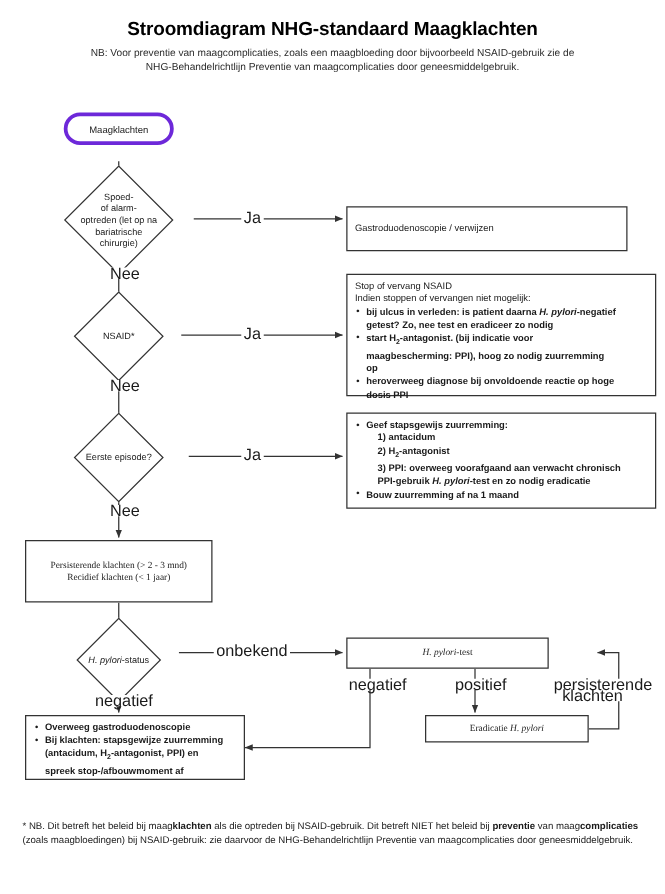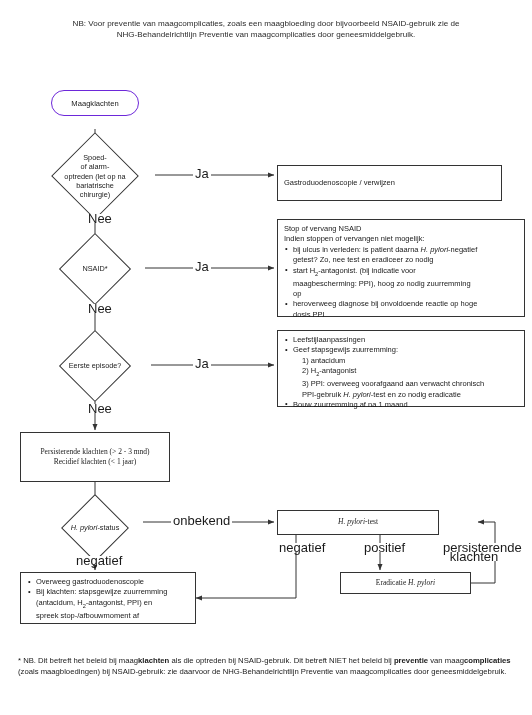--- a/index.html
+++ b/index.html
@@ -16,21 +16,21 @@
   #subtitle{margin:4px auto 0;width:404px;font-size:8.1px;line-height:11.3px;color:#2b2b2b;}
 
   
   #diagram{position:absolute;left:0;top:0;width:532px;height:645px;}
   #wires{position:absolute;left:0;top:0;width:532px;height:645px;}
 
   .node{position:absolute;box-sizing:border-box;background:#fff;}
 
   
   .terminator{
-    border:1px solid #6d28d9;border-radius:13px;
+    border:3px solid #6d28d9;border-radius:13px;
     display:flex;align-items:center;justify-content:center;
     font-size:7.6px;color:#1a1a1a;
   }
 
   
   .diamond{display:block;}
   .diamond .dshape{
     position:absolute;left:50%;top:50%;
     border:1px solid #333;background:#fff;
     transform:translate(-50%,-50%) rotate(45deg);
@@ -41,21 +41,21 @@
     text-align:center;font-size:7.3px;line-height:9.3px;color:#1a1a1a;
   }
 
   
   .rect{border:1px solid #333;font-size:7.5px;line-height:10.4px;color:#1a1a1a;}
   .rect.center{display:flex;align-items:center;justify-content:center;text-align:center;font-family:Liberation Serif, serif;}
   .rect.pad{padding:4px 6px;}
 
   
   ul.bl{margin:0;padding:0;list-style:none;}
-  ul.bl>li{position:relative;padding-left:9px;margin:0 0 0 0;}
+  ul.bl>li{position:relative;padding-left:9px;margin:0 0 0 0;font-weight:bold;}
   ul.bl>li:before{content:"\2022";position:absolute;left:1px;top:-0.5px;font-size:7.5px;}
   .ind{padding-left:9px;}
   .plain{margin:0;}
 
   
   .elabel{
     position:absolute;font-size:13px;line-height:9px;color:#1a1a1a;
     background:#fff;padding:0 2px;white-space:nowrap;
   }
   .elabel.multi{white-space:normal;text-align:center;}
@@ -69,20 +69,21 @@
     position:absolute;left:18px;top:655px;width:500px;
     font-size:7.7px;line-height:11.4px;color:#1a1a1a;
   }
 </style>
 </head>
 <body>
 
 <div class="page">
 
   <div id="header">
+    <div id="title">Stroomdiagram NHG-standaard Maagklachten</div>
     <div id="subtitle">NB: Voor preventie van maagcomplicaties, zoals een maagbloeding door bijvoorbeeld NSAID-gebruik zie de NHG-Behandelrichtlijn Preventie van maagcomplicaties door geneesmiddelgebruik.</div>
   </div>
 
   <div id="diagram">
 
     <svg id="wires" viewBox="0 0 532 645">
       <defs>
         <marker id="ah" markerWidth="7" markerHeight="7" refX="6.2" refY="3" orient="auto">
           <path d="M0,0.4 L6.4,3 L0,5.6 z" fill="#333"></path>
         </marker>
@@ -161,21 +162,20 @@
       </ul>
     </div>
 
     <div class="node diamond" style="left:39px;top:341px;width:112px;height:50px;">
       <div class="dshape" style="width:49px;height:49px;"></div>
       <div class="dlabel">Eerste episode?</div>
     </div>
 
     <div class="node rect pad" style="left:277px;top:330px;width:248px;height:77px;">
       <ul class="bl">
-        <li>Leefstijlaanpassingen</li>
         <li>
           <span>Geef stapsgewijs zuurremming:</span>
           <div class="ind">1) antacidum</div>
           <div class="ind"><span>2) H</span><sub>2</sub><span>-antagonist</span></div>
           <div class="ind">
             <span>3) PPI: overweeg voorafgaand aan verwacht chronisch</span>
             <div><span>PPI-gebruik </span><i class="it">H. pylori</i><span>-test en zo nodig eradicatie</span></div>
           </div>
         </li>
         <li>Bouw zuurremming af na 1 maand</li>

